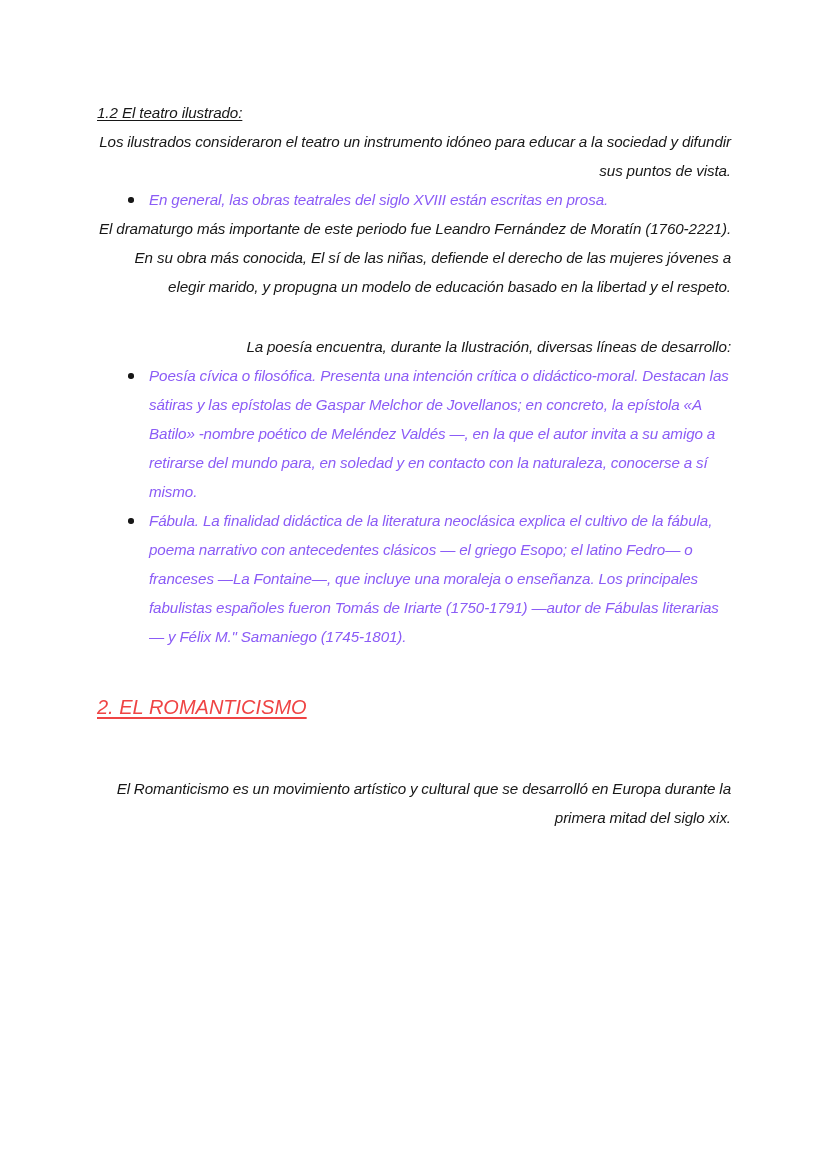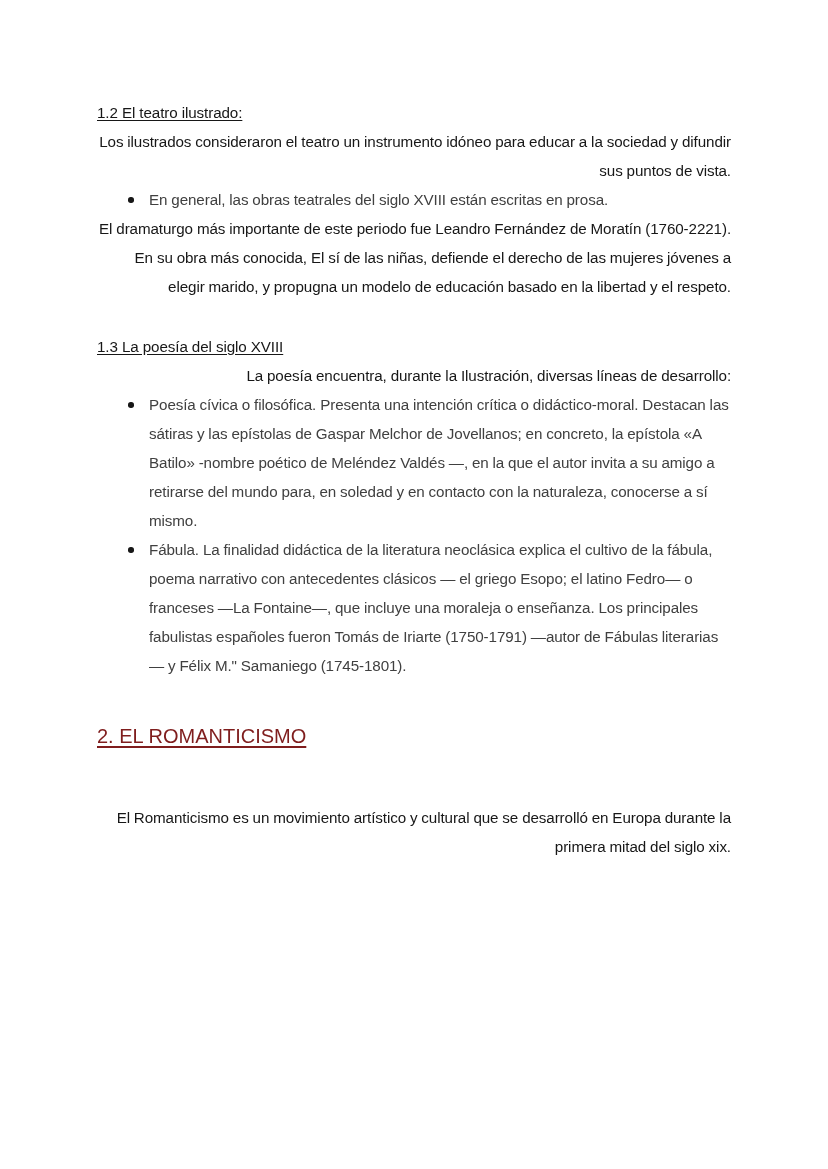--- a/index.html
+++ b/index.html
@@ -15,20 +15,21 @@
   }
 
   .page {
     position: relative;
     width: 828px;
     height: 1169px;
     margin: 0 auto;
     background: #ffffff;
     box-sizing: border-box;
     overflow: hidden;
+    font-style: italic;
   }
 
   .content {
     position: absolute;
     left: 97px;
     top: 98px;
     width: 634px;
   }
 
   
@@ -52,40 +53,40 @@
   .sub-heading span.u {
     text-decoration: underline;
     text-underline-offset: 2px;
   }
 
   .main-heading {
     font-size: 20px;
     line-height: 30px;
     margin: 0;
     font-weight: 400;
-    color: #7f1d1d;
+    color: #ef4444;
     letter-spacing: 0px;
   }
   .main-heading span.u {
     text-decoration: underline;
     text-underline-offset: 3px;
   }
 
   
   ul.bullets {
     list-style: none;
     margin: 0;
     padding: 0;
   }
   ul.bullets > li {
     position: relative;
     padding-left: 52px;
     font-size: 15.2px;
     line-height: 29px;
-    color: #404040;
+    color: #8b5cf6;
     letter-spacing: -0.1px;
     word-spacing: -0.2px;
   }
   ul.bullets > li .dot {
     position: absolute;
     left: 31px;
     top: 12px;
     width: 5.5px;
     height: 5.5px;
     border-radius: 50%;
@@ -107,21 +108,20 @@
 
 
     <ul class="bullets">
       <li><span class="dot"></span><span>En general, las obras teatrales del siglo XVIII están escritas en prosa.</span></li>
     </ul>
 
     <p class="para">El dramaturgo más importante de este periodo fue Leandro Fernández de Moratín (1760-2221). En su obra más conocida, El sí de las niñas, defiende el derecho de las mujeres jóvenes a elegir marido, y propugna un modelo de educación basado en la libertad y el respeto.</p>
 
     <div class="gap-l"></div>
 
-    <div class="sub-heading"><span class="u">1.3 La poesía del siglo XVIII</span></div>
 
 
     <p class="para">La poesía encuentra, durante la Ilustración, diversas líneas de desarrollo:</p>
 
     <ul class="bullets">
       <li><span class="dot"></span><span> Poesía cívica o filosófica. Presenta una intención crítica o didáctico-moral. Destacan las sátiras y las epístolas de Gaspar Melchor de Jovellanos; en concreto, la epístola «A Batilo» -nombre poético de Meléndez Valdés —, en la que el autor invita a su amigo a retirarse del mundo para, en soledad y en contacto con la naturaleza, conocerse a sí mismo.</span></li>
       <li><span class="dot"></span><span>Fábula. La finalidad didáctica de la literatura neoclásica explica el cultivo de la fábula, poema narrativo con antecedentes clásicos — el griego Esopo; el latino Fedro— o franceses —La Fontaine—, que incluye una moraleja o enseñanza. Los principales fabulistas españoles fueron Tomás de Iriarte (1750-1791) —autor de Fábulas literarias — y Félix M." Samaniego (1745-1801).</span></li>
     </ul>
 
     <div class="gap-xl"></div>

